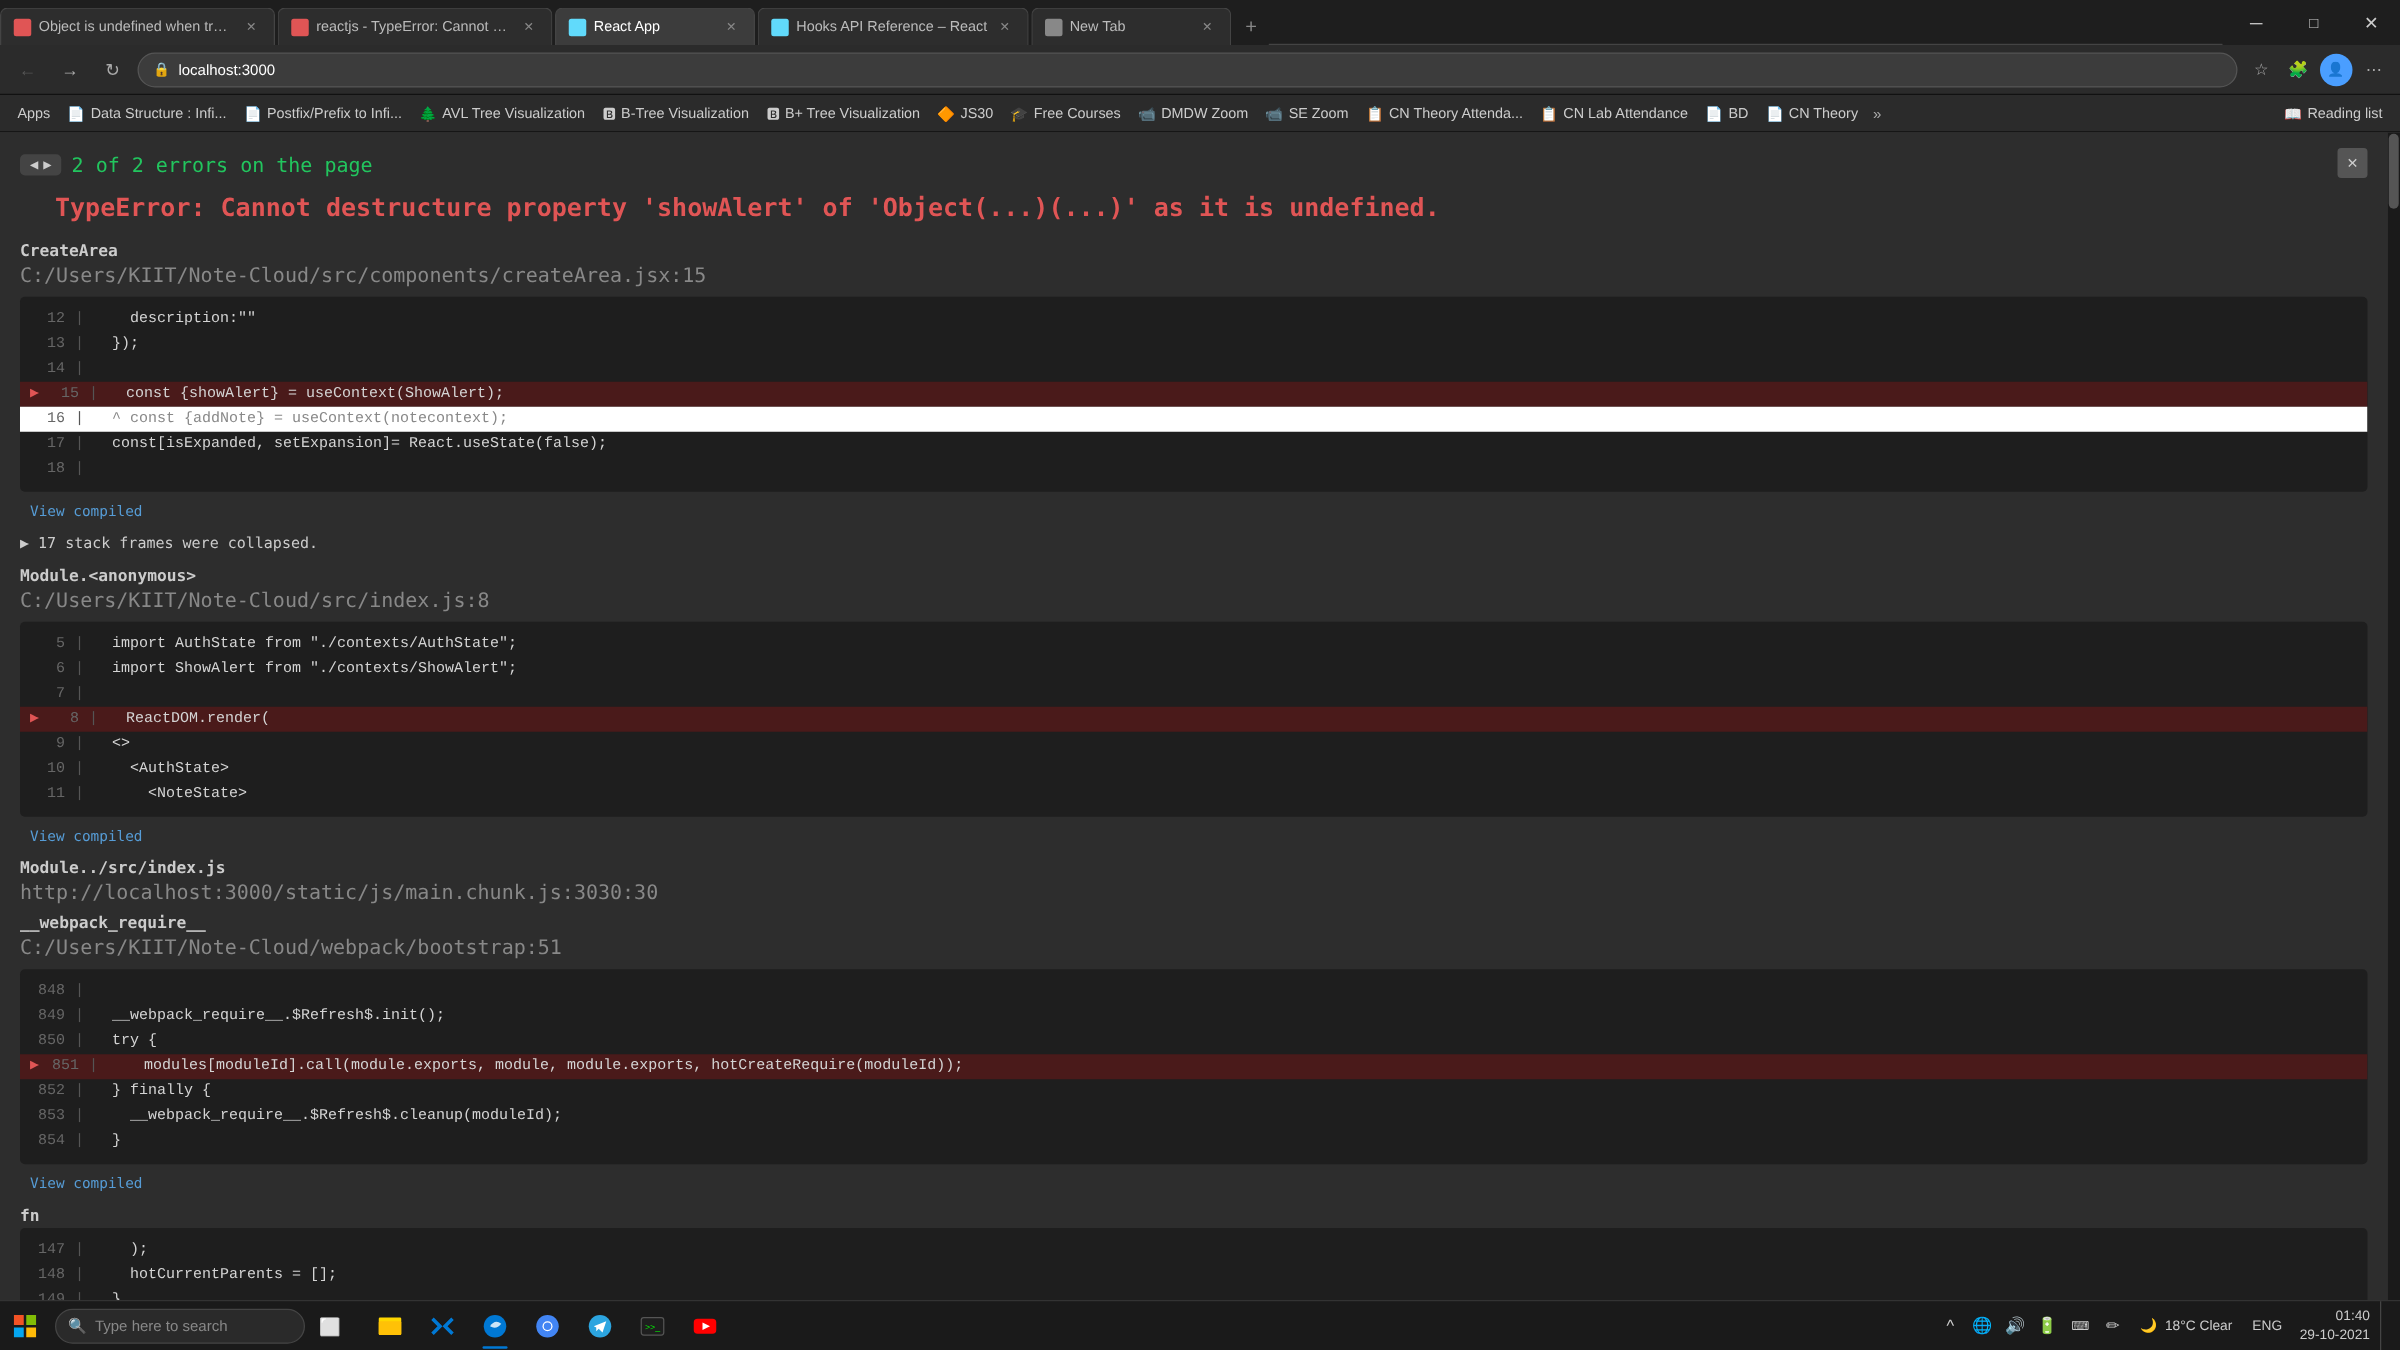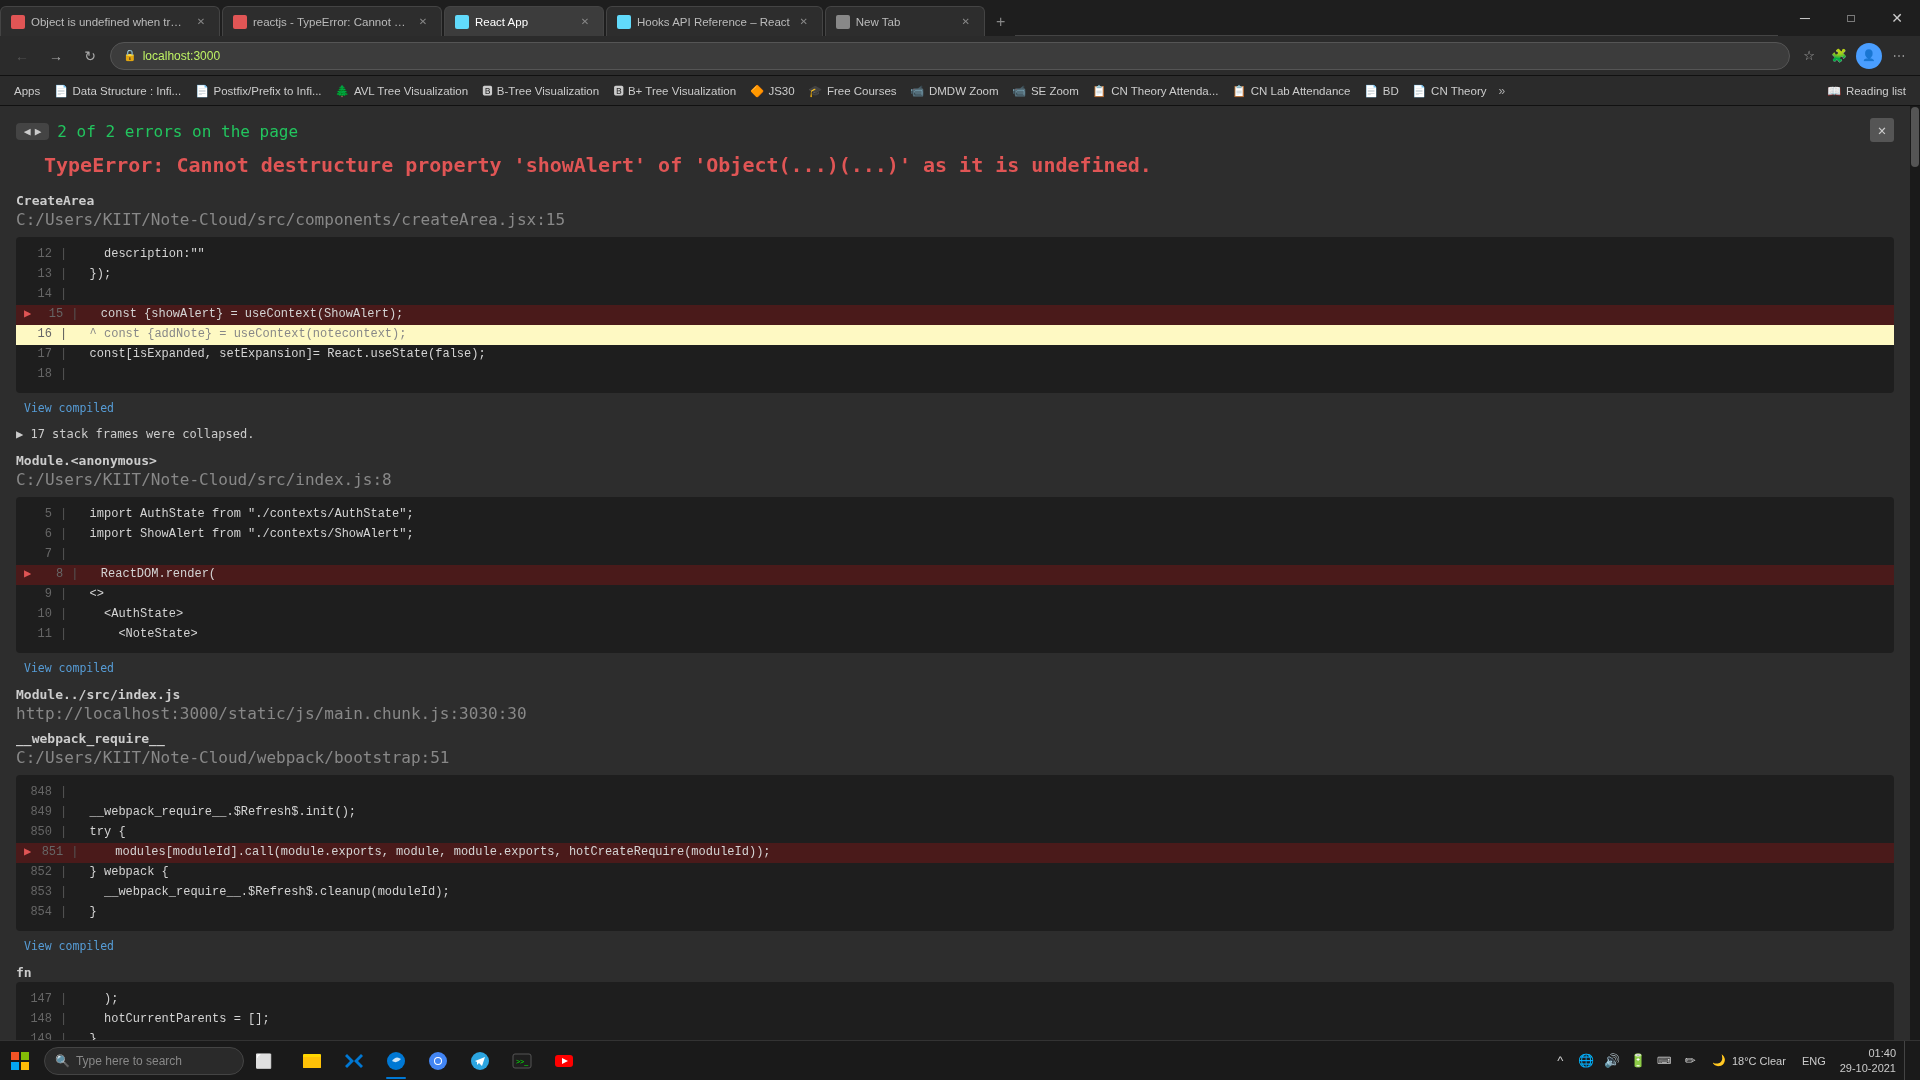--- a/index.html
+++ b/index.html
@@ -16,21 +16,21 @@
     .tab .tab-title { flex: 1; overflow: hidden; text-overflow: ellipsis; white-space: nowrap; font-size: 11.5px; }
     .tab .tab-close { width: 16px; height: 16px; border-radius: 50%; display: flex; align-items: center; justify-content: center; color: #888; font-size: 10px; cursor: pointer; flex-shrink: 0; }
     .tab-new { display: flex; align-items: center; justify-content: center; width: 28px; height: 28px; color: #888; cursor: pointer; font-size: 16px; }
 
     
     .address-bar { display: flex; align-items: center; background: #2b2b2b; padding: 4px 8px; gap: 6px; height: 40px; border-bottom: 1px solid #111; }
     .nav-btn { width: 28px; height: 28px; display: flex; align-items: center; justify-content: center; border-radius: 50%; color: #aaa; cursor: pointer; font-size: 14px; }
     .nav-btn.disabled { color: #555; cursor: default; }
     .address-input { flex: 1; background: #3c3c3c; border: 1px solid #555; border-radius: 16px; height: 28px; color: #eee; padding: 0 12px; font-size: 12px; display: flex; align-items: center; gap: 6px; }
     .address-input .lock-icon { color: #aaa; font-size: 11px; }
-    .address-text { color: #bef264; font-size: 12px; }
+    .address-text { color: #ffffff; font-size: 12px; }
     .address-right { display: flex; align-items: center; gap: 4px; }
     .addr-icon { width: 26px; height: 26px; display: flex; align-items: center; justify-content: center; color: #aaa; cursor: pointer; font-size: 13px; border-radius: 50%; }
 
     
     .bookmarks-bar { display: flex; align-items: center; background: #2b2b2b; padding: 2px 8px; gap: 2px; height: 30px; border-bottom: 1px solid #111; overflow: hidden; }
     .bookmark-item { display: flex; align-items: center; gap: 4px; padding: 2px 6px; border-radius: 4px; cursor: pointer; color: #ccc; font-size: 11.5px; white-space: nowrap; }
     .bookmarks-more { color: #aaa; font-size: 12px; padding: 2px 4px; cursor: pointer; }
     .reading-list { margin-left: auto; display: flex; align-items: center; gap: 4px; color: #ccc; font-size: 11.5px; padding: 2px 6px; border-radius: 4px; cursor: pointer; }
 
     
@@ -231,21 +231,21 @@
             <span class="line-num">14</span>
             <span class="line-pipe">|</span>
             <span class="code-content"></span>
           </div>
           <div class="code-line highlighted">
             <span class="arrow">▶</span>
             <span class="line-num">15</span>
             <span class="line-pipe">|</span>
             <span class="code-content">  const {showAlert} = useContext(ShowAlert);</span>
           </div>
-          <div class="code-line" style="background:#fef9c3;">
+          <div class="code-line" style="background:#ffffff;">
             <span class="line-num">16</span>
             <span class="line-pipe">|</span>
             <span class="code-content" style="color:#888;">  <span style="color:#888;">^</span> const {addNote} = useContext(notecontext);</span>
           </div>
           <div class="code-line">
             <span class="line-num">17</span>
             <span class="line-pipe">|</span>
             <span class="code-content">  const[isExpanded, setExpansion]= React.useState(false);</span>
           </div>
           <div class="code-line">
@@ -331,21 +331,21 @@
           </div>
           <div class="code-line highlighted">
             <span class="arrow">▶</span>
             <span class="line-num">851</span>
             <span class="line-pipe">|</span>
             <span class="code-content">    modules[moduleId].call(module.exports, module, module.exports, hotCreateRequire(moduleId));</span>
           </div>
           <div class="code-line">
             <span class="line-num">852</span>
             <span class="line-pipe">|</span>
-            <span class="code-content">  } webpack {</span>
+            <span class="code-content">  } finally {</span>
           </div>
           <div class="code-line">
             <span class="line-num">853</span>
             <span class="line-pipe">|</span>
             <span class="code-content">    __webpack_require__.$Refresh$.cleanup(moduleId);</span>
           </div>
           <div class="code-line">
             <span class="line-num">854</span>
             <span class="line-pipe">|</span>
             <span class="code-content">  }</span>

